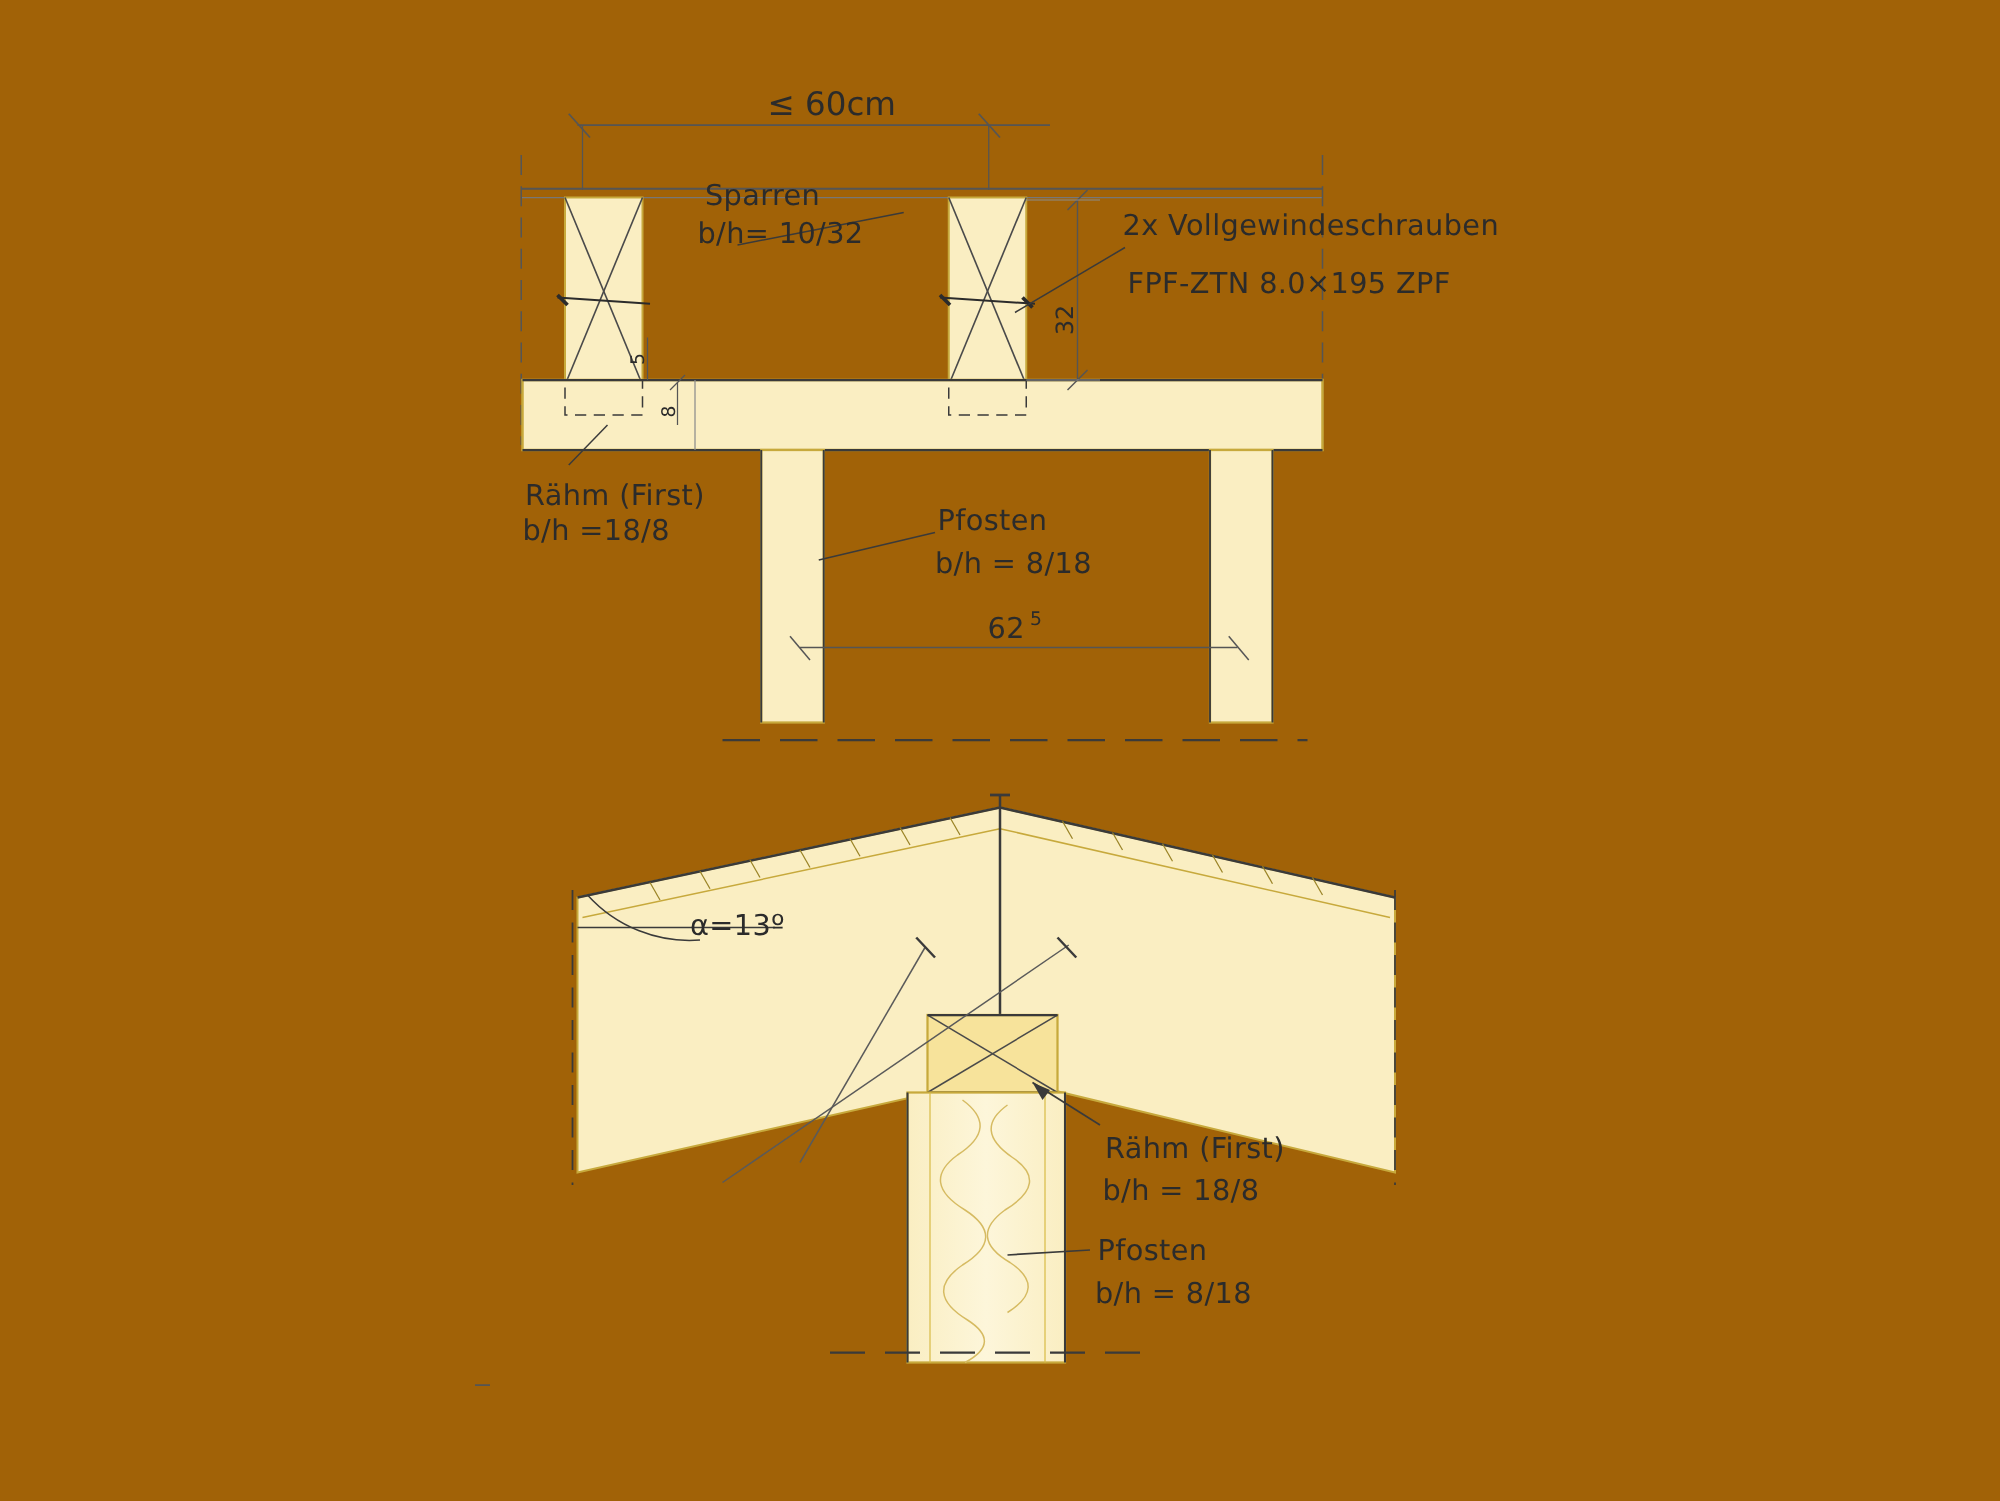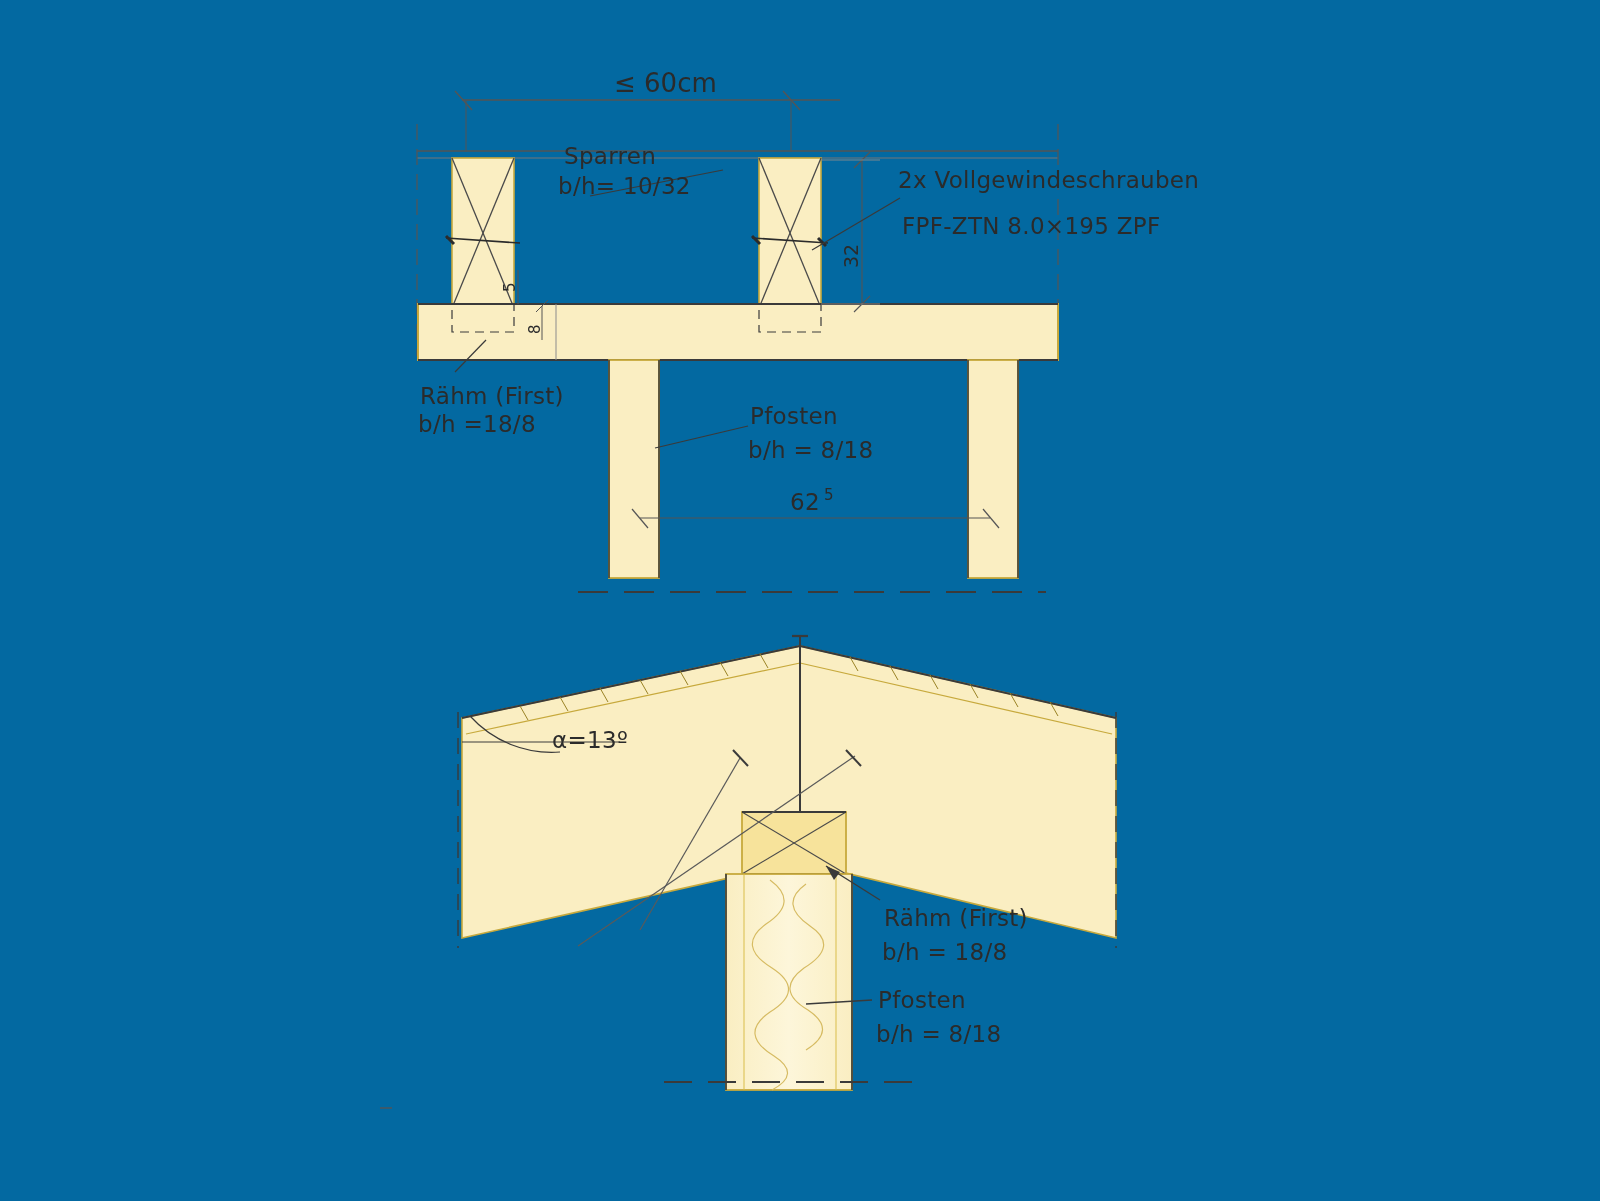--- a/index.html
+++ b/index.html
@@ -10,21 +10,21 @@
   body {
     width: 1600px;
     height: 1201px;
     overflow: hidden;
     font-family: "DejaVu Sans", sans-serif;
   }
   #sheet {
     position: relative;
     width: 1600px;
     height: 1201px;
-    background: #0369a1;
+    background: #a16207;
   }
   #drawing {
     position: absolute;
     left: 0;
     top: 0;
     width: 1600px;
     height: 1201px;
   }
   .hand {
     font-family: "DejaVu Sans", sans-serif;

